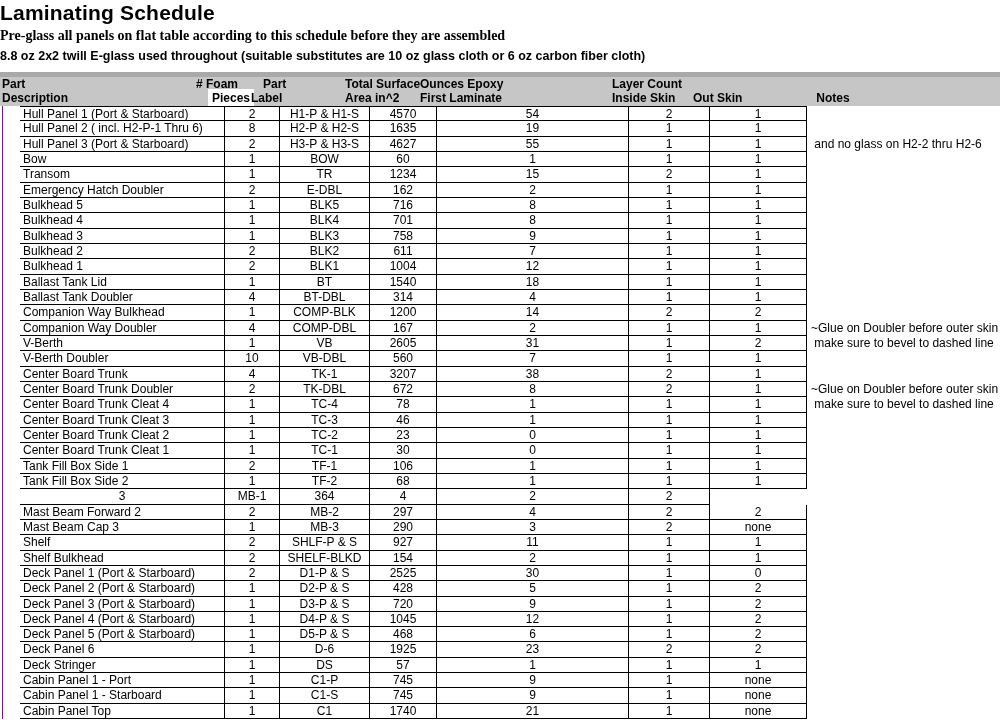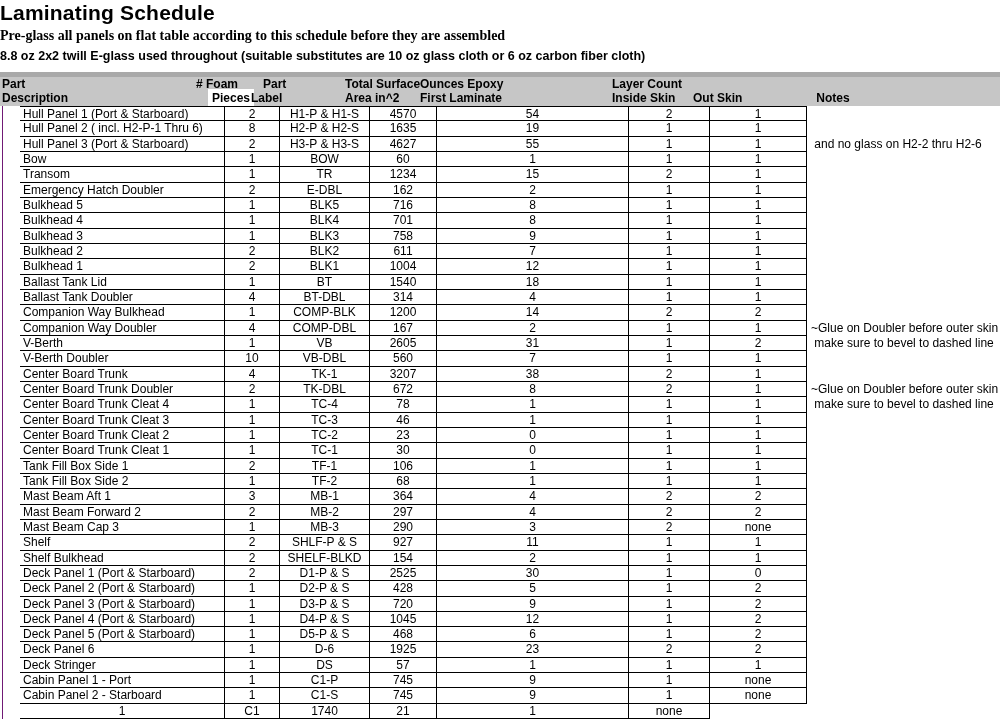--- a/index.html
+++ b/index.html
@@ -406,21 +406,20 @@
       <div class="cell">1</div>
       <div class="cell">TF-2</div>
       <div class="cell">68</div>
       <div class="cell">1</div>
       <div class="cell">1</div>
       <div class="cell">1</div>
       <div class="note"></div>
     </div>
 
     <div class="row">
-      <div class="cell desc">Mast Beam Aft 1</div>
       <div class="cell">3</div>
       <div class="cell">MB-1</div>
       <div class="cell">364</div>
       <div class="cell">4</div>
       <div class="cell">2</div>
       <div class="cell">2</div>
       <div class="note"></div>
     </div>
 
     <div class="row">
@@ -549,31 +548,32 @@
       <div class="cell">1</div>
       <div class="cell">C1-P</div>
       <div class="cell">745</div>
       <div class="cell">9</div>
       <div class="cell">1</div>
       <div class="cell">none</div>
       <div class="note"></div>
     </div>
 
     <div class="row">
-      <div class="cell desc">Cabin Panel 2 - Starboard</div>
+      <div class="cell desc">Cabin Panel 1 - Starboard</div>
       <div class="cell">1</div>
       <div class="cell">C1-S</div>
       <div class="cell">745</div>
       <div class="cell">9</div>
       <div class="cell">1</div>
       <div class="cell">none</div>
       <div class="note"></div>
     </div>
 
     <div class="row">
+      <div class="cell desc">Cabin Panel Top</div>
       <div class="cell">1</div>
       <div class="cell">C1</div>
       <div class="cell">1740</div>
       <div class="cell">21</div>
       <div class="cell">1</div>
       <div class="cell">none</div>
       <div class="note"></div>
     </div>
   </div>
 

